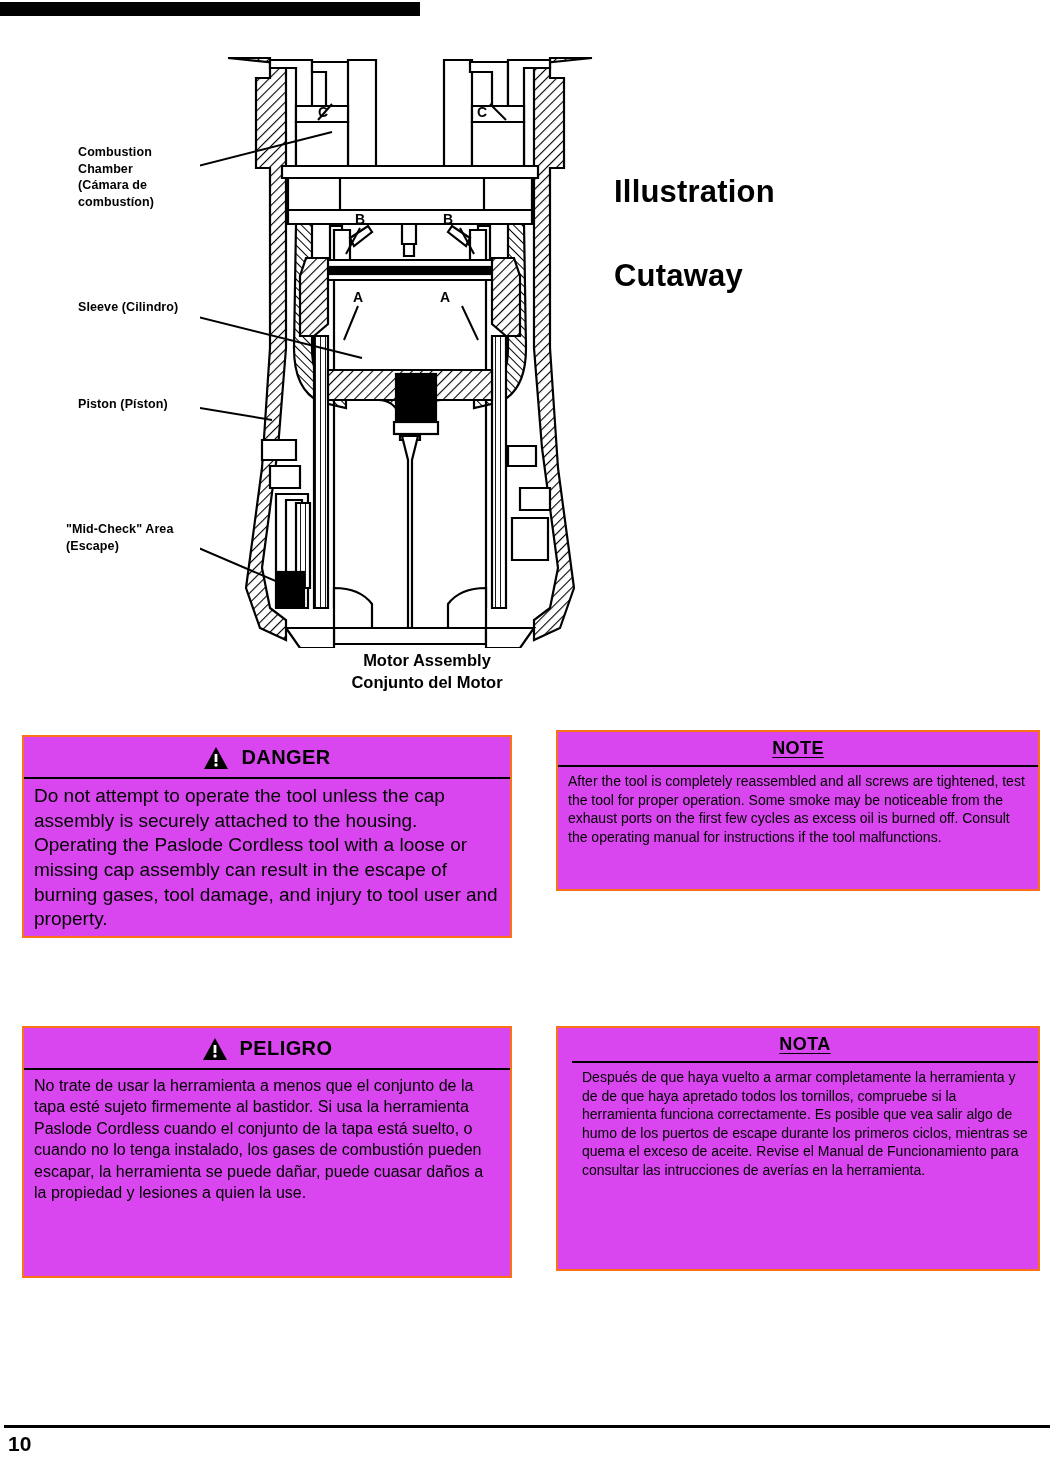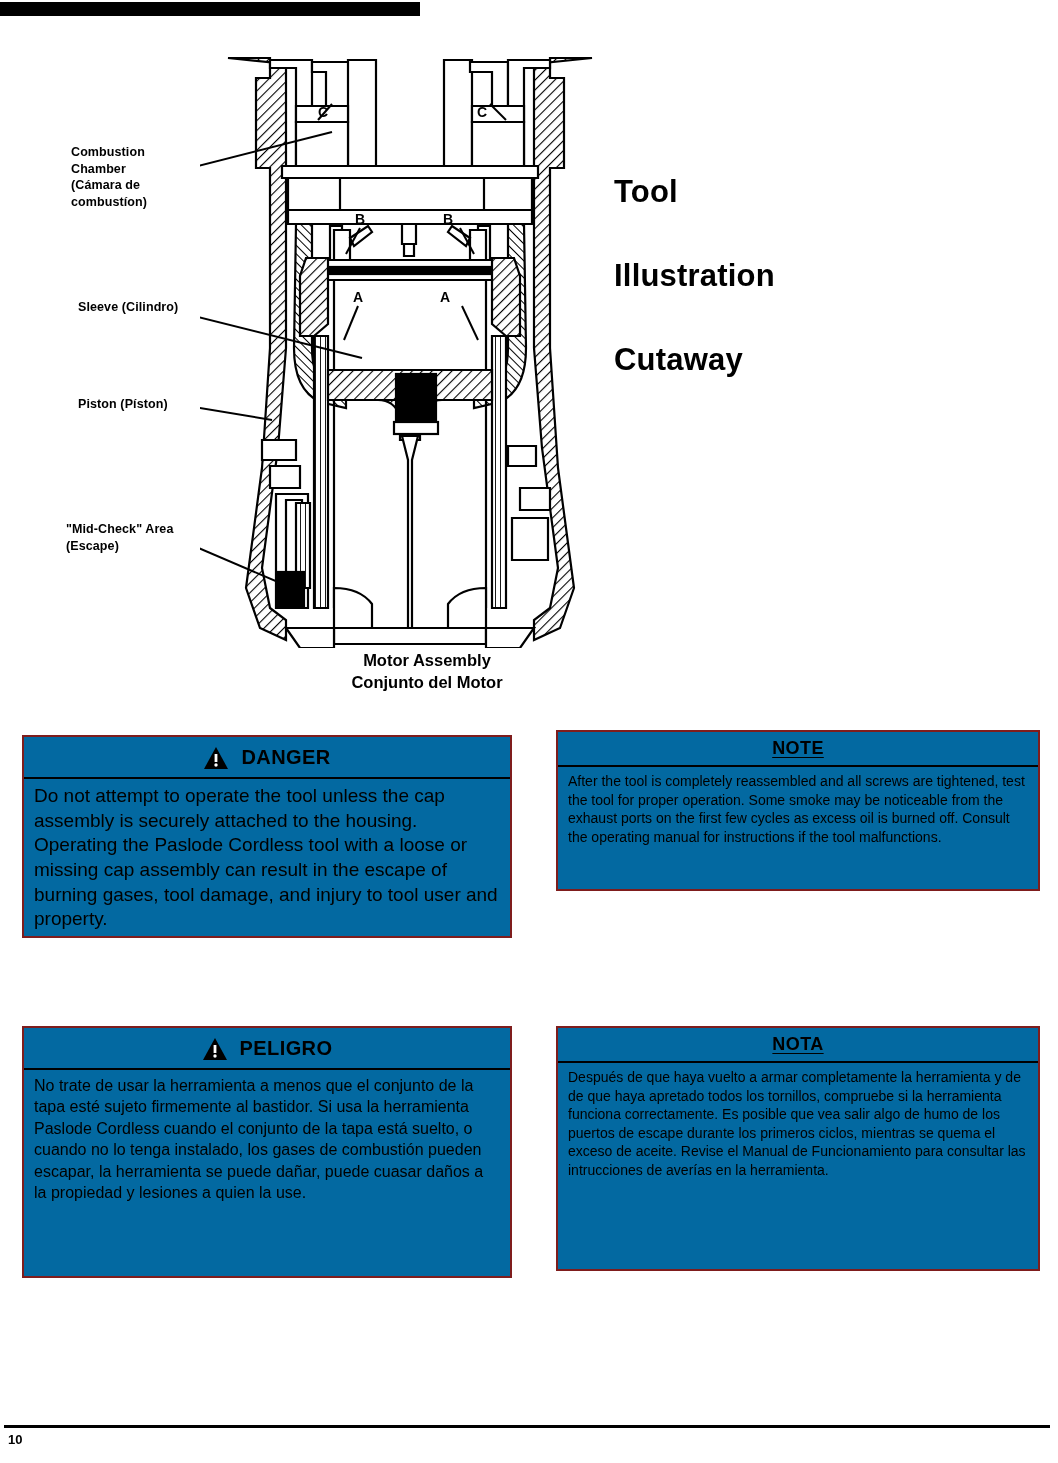--- a/index.html
+++ b/index.html
@@ -48,21 +48,21 @@
 
   
   .callout {
     position: absolute;
     font-size: 12.5px;
     font-weight: bold;
     line-height: 1.33;
     letter-spacing: 0.1px;
     white-space: pre-line;
   }
-  #callout-combustion { left: 71px; top: 144px; }
+  #callout-combustion { left: 78px; top: 144px; }
   #callout-sleeve     { left: 78px; top: 299px; }
   #callout-piston     { left: 78px; top: 396px; }
   #callout-midcheck   { left: 66px; top: 521px; }
 
   
   .marker {
     position: absolute;
     font-size: 14px;
     font-weight: bold;
     font-family: "Liberation Sans", sans-serif;
@@ -76,22 +76,22 @@
     width: 390px;
     text-align: center;
     font-size: 16.5px;
     font-weight: bold;
     line-height: 1.33;
   }
 
   
   .box {
     position: absolute;
-    border: 2px solid #7f1d1d;
-    background: #0369a1;
+    border: 2px solid #f97316;
+    background: #d946ef;
     box-sizing: border-box;
   }
   .box-head {
     position: relative;
     height: 40px;
     border-bottom: 2px solid #000000;
     display: flex;
     align-items: center;
     justify-content: center;
     gap: 12px;
@@ -123,40 +123,40 @@
   }
   .box-body p {
     margin: 0;
   }
   .justified p { text-align: justify; }
   .justified p:last-child { text-align: left; }
 
   #box-danger  { left: 22px;  top: 735px;  width: 490px; height: 203px; }
   #box-note    { left: 556px; top: 730px;  width: 484px; height: 161px; }
   #box-peligro { left: 22px;  top: 1026px; width: 490px; height: 252px; }
-  #box-nota    { left: 556px; top: 1026px; width: 484px; height: 245px; }
+  #box-nota    { left: 556px; top: 1026px; width: 484px; height: 245px; padding-left: 14px; }
 
   #box-note .box-body,
   #box-nota .box-body { font-size: 14px; line-height: 1.33; }
   #box-peligro .box-body { font-size: 16px; line-height: 1.34; }
 
   
   .footer-rule {
     position: absolute;
     left: 4px;
     top: 1425px;
     width: 1046px;
     height: 3px;
     background: #000000;
   }
   .page-number {
     position: absolute;
     left: 8px;
     top: 1432px;
-    font-size: 13px;
+    font-size: 21px;
     font-weight: bold;
   }
 
   
   #cutaway {
     position: absolute;
     left: 200px;
     top: 48px;
   }
 </style>
@@ -297,21 +297,20 @@
   <div class="callout" id="callout-piston">Piston (Píston)</div>
   <div class="callout" id="callout-midcheck">"Mid-Check" Area
 (Escape)</div>
 
   <div class="caption">
     <div>Motor Assembly</div>
     <div>Conjunto del Motor</div>
   </div>
 
   <div class="headline">
-    <div class="line">Tool</div>
     <div class="line">Illustration</div>
     <div class="line">Cutaway</div>
   </div>
 
   <div class="box" id="box-danger">
     <div class="box-head">
       <svg class="warn-tri" viewBox="0 0 26 24">
         <polygon points="13,1 25,23 1,23" fill="#000"></polygon>
         <rect x="11.6" y="8" width="2.8" height="8" fill="#fff"></rect>
         <circle cx="13" cy="19" r="1.7" fill="#fff"></circle>

